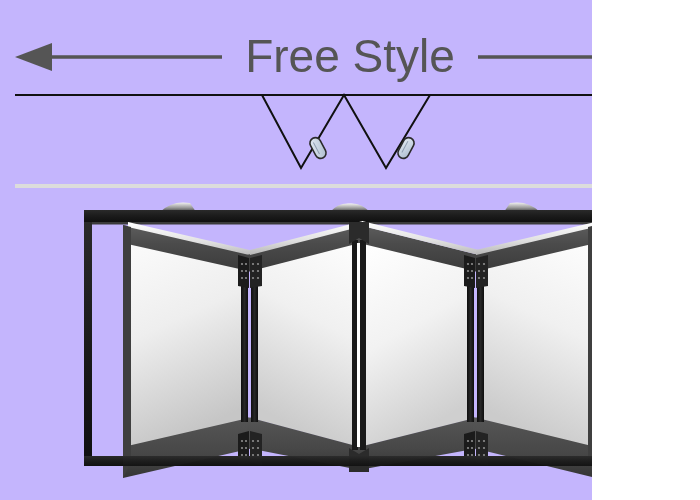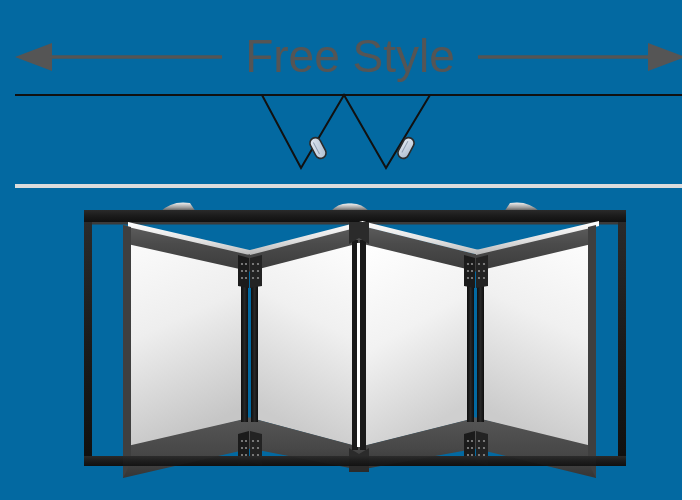--- a/index.html
+++ b/index.html
@@ -5,23 +5,23 @@
   html, body {
     margin: 0;
     padding: 0;
     background: #ffffff;
   }
   body {
     font-family: "Liberation Sans", sans-serif;
   }
   #stage {
     position: relative;
-    width: 682px;
+    width: 592px;
     height: 500px;
-    background: #0369a1;
+    background: #c4b5fd;
     overflow: hidden;
   }
   #stage > svg {
     position: absolute;
     left: 0;
     top: 0;
   }
   .title-text {
     font-family: "Liberation Sans", sans-serif;
     font-size: 46px;

